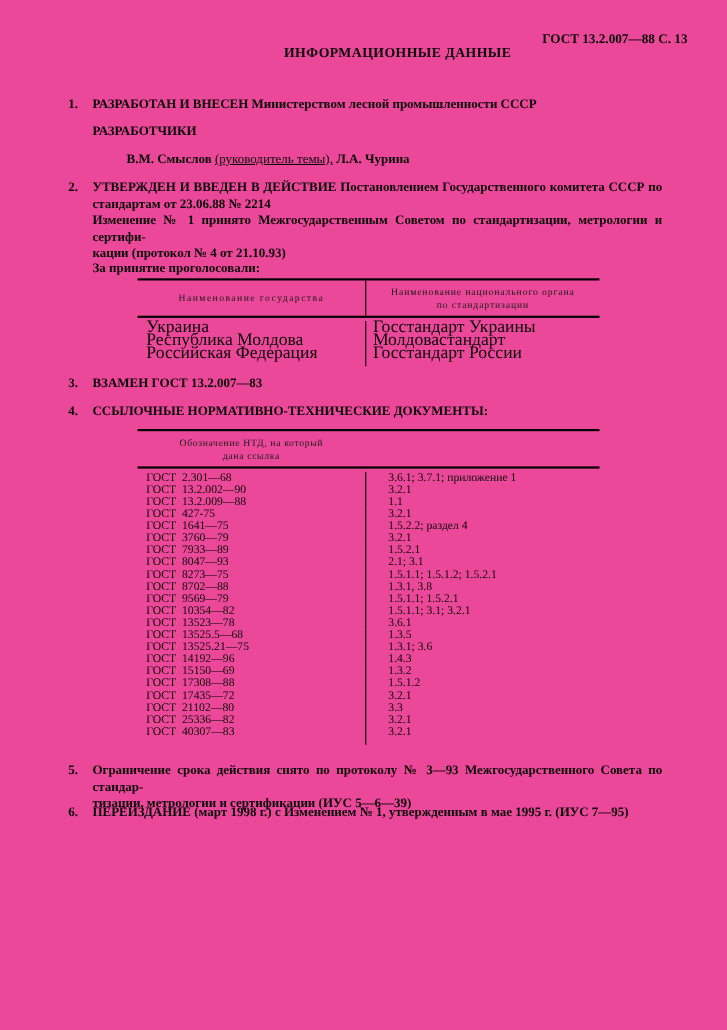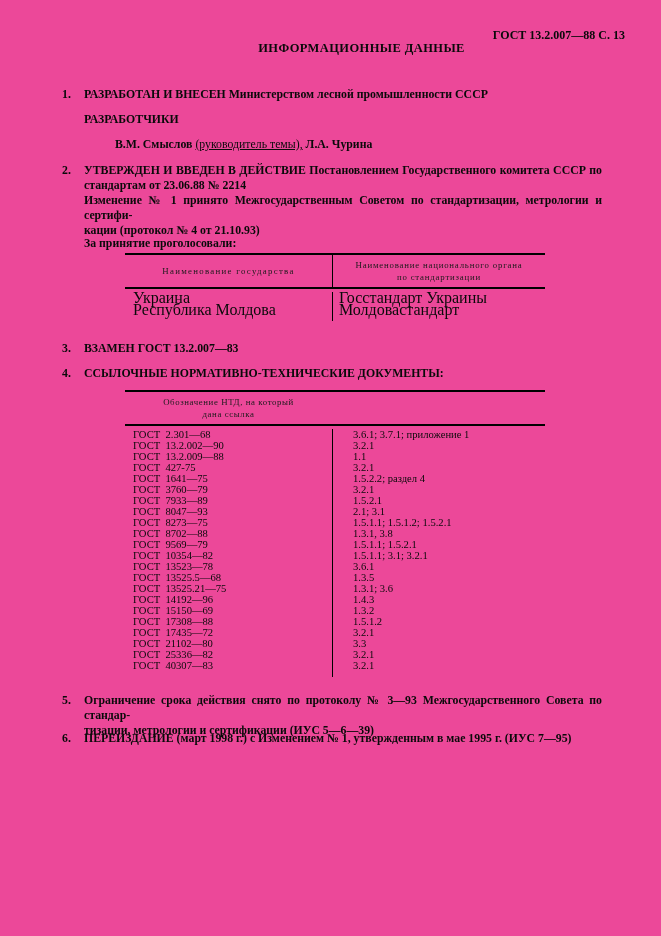--- a/index.html
+++ b/index.html
@@ -110,20 +110,24 @@
         <div class="trow">
           <div class="tc w1">Украина</div>
           <div class="tc w2">Госстандарт Украины</div>
         </div>
 
         <div class="trow">
           <div class="tc w1">Республика Молдова</div>
           <div class="tc w2">Молдовастандарт</div>
         </div>
 
+        <div class="trow">
+          <div class="tc w1">Российская Федерация</div>
+          <div class="tc w2">Госстандарт России</div>
+        </div>
       </div>
     <div class="ttail">
         <div class="tc w1"></div>
         <div class="tc w2"></div>
       </div>
   </div>
 
   <div class="item" style="top:341px; left:62px;">
     <span class="num">3.</span>
     <div class="body">

